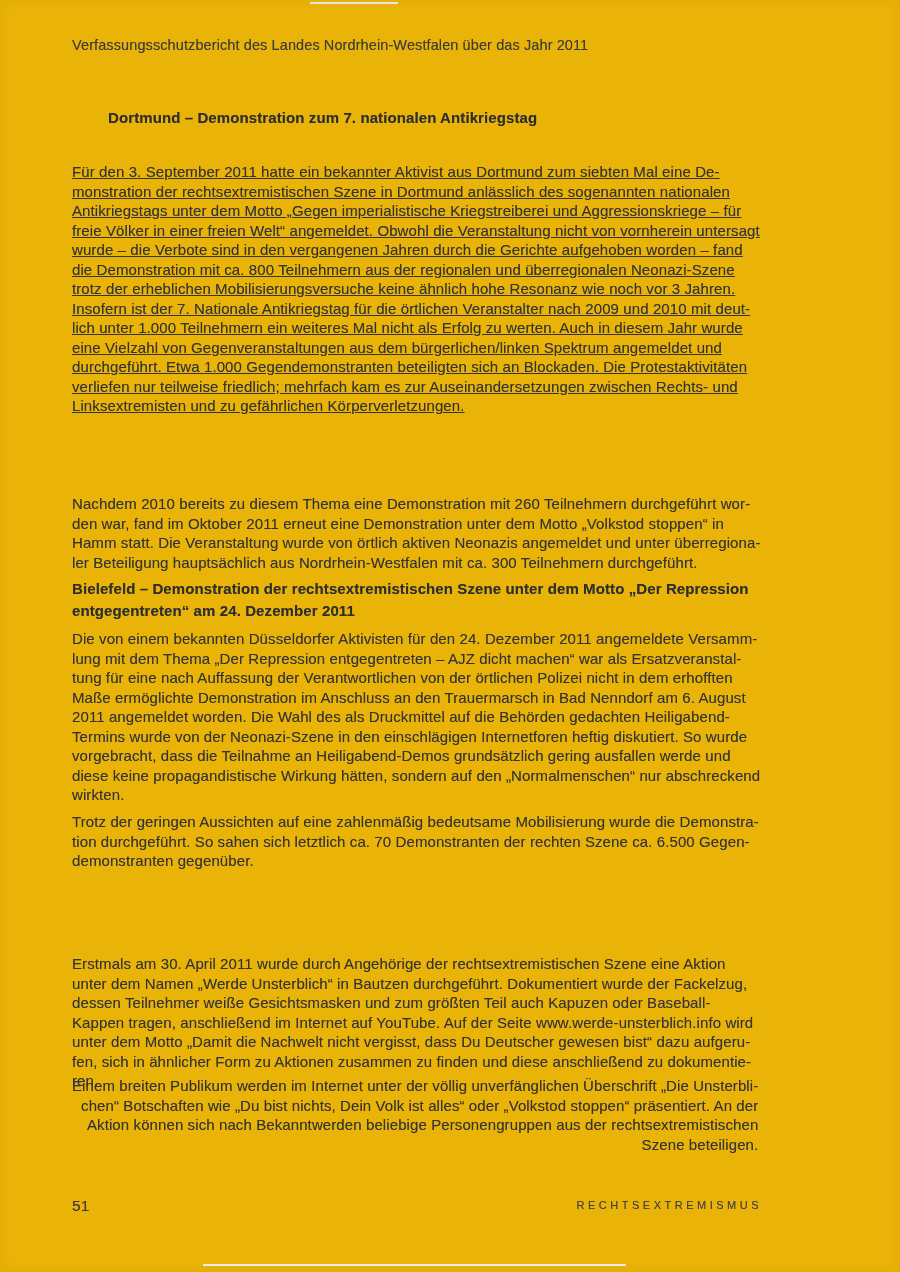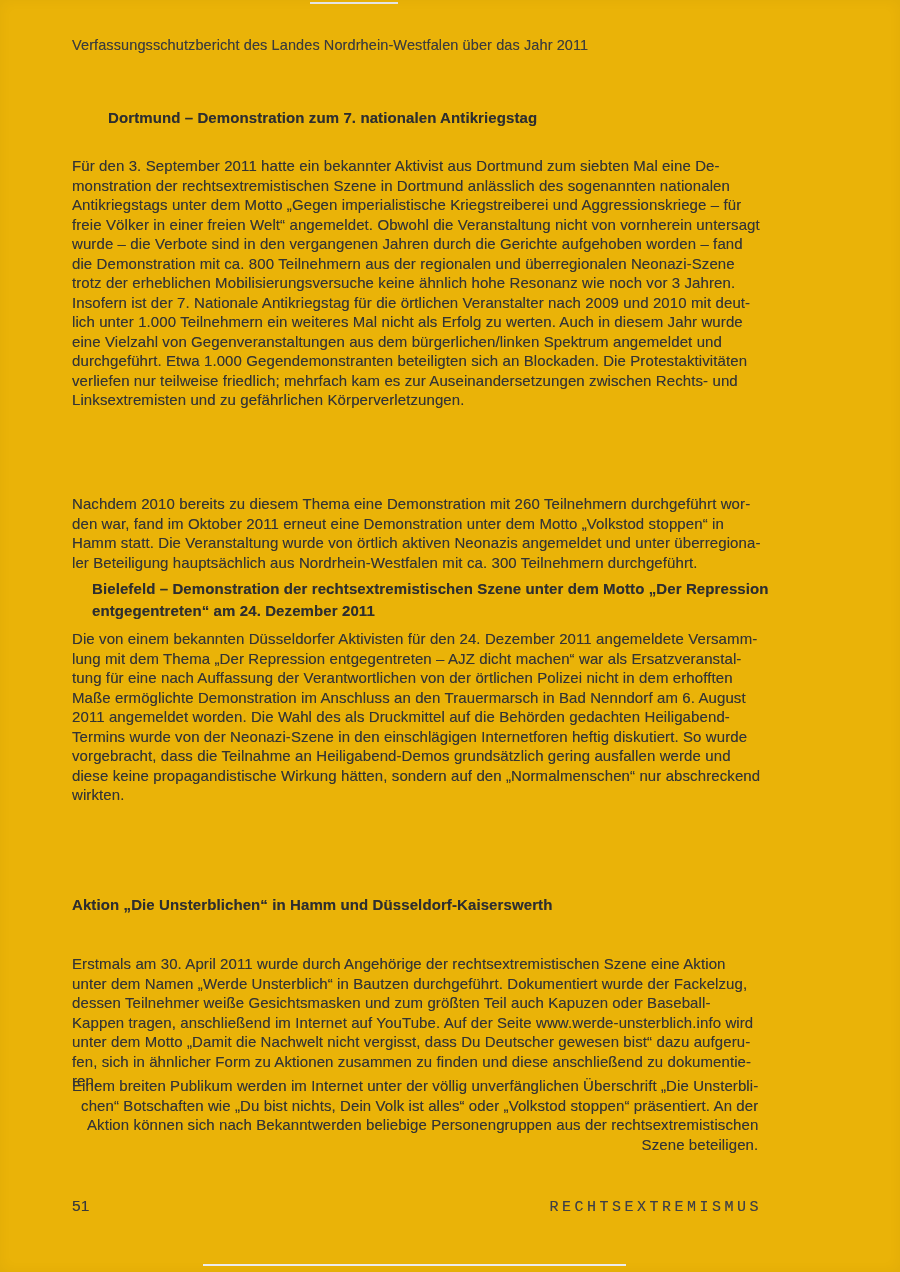--- a/index.html
+++ b/index.html
@@ -32,40 +32,40 @@
     top: 36px;
     font-size: 14.5px;
     color: #3c3c3c;
   }
   .heading {
     font-weight: bold;
     line-height: 21.5px;
     color: #2e2e2e;
   }
   .h1 { top: 107px; margin-left: 36px; }
-  .p1 { top: 156px; }
+  .p1 { top: 162px; text-decoration: underline; }
   .h2 { top: 414px; }
   .p2 { top: 494px; }
-  .h3 { top: 578px; margin-left: 20px; }
+  .h3 { top: 578px; }
   .p3a { top: 629px; }
   .p3b { top: 812px; }
   .h4 { top: 894px; }
   .p4a { top: 954px; }
   .p4b { top: 1076px; text-align: right; }
   .footer-page-number {
     top: 1196px;
     font-size: 15.5px;
     color: #3a3a3a;
   }
   .footer-chapter {
     position: absolute;
     top: 1199px;
     right: 138px;
-    font-family: Liberation Mono, monospace;
-    font-size: 15px;
+    font-family: Liberation Sans, sans-serif;
+    font-size: 11px;
     letter-spacing: 3.5px;
     color: #3f3f46;
     text-shadow: 0 0 0.6px rgba(70,70,70,0.5);
   }
   
   .artifact-top-line {
     position: absolute;
     top: 2px;
     left: 310px;
     width: 88px;
@@ -114,22 +114,24 @@
 entgegentreten“ am 24. Dezember 2011</div>
   <div class="block p3a">Die von einem bekannten Düsseldorfer Aktivisten für den 24. Dezember 2011 angemeldete Versamm-
 lung mit dem Thema „Der Repression entgegentreten – AJZ dicht machen“ war als Ersatzveranstal-
 tung für eine nach Auffassung der Verantwortlichen von der örtlichen Polizei nicht in dem erhofften
 Maße ermöglichte Demonstration im Anschluss an den Trauermarsch in Bad Nenndorf am 6. August
 2011 angemeldet worden. Die Wahl des als Druckmittel auf die Behörden gedachten Heiligabend-
 Termins wurde von der Neonazi-Szene in den einschlägigen Internetforen heftig diskutiert. So wurde
 vorgebracht, dass die Teilnahme an Heiligabend-Demos grundsätzlich gering ausfallen werde und
 diese keine propagandistische Wirkung hätten, sondern auf den „Normalmenschen“ nur abschreckend
 wirkten.</div>
+  <div class="block p3b">Trotz der geringen Aussichten auf eine zahlenmäßig bedeutsame Mobilisierung wurde die Demonstra-
+tion durchgeführt. So sahen sich letztlich ca. 70 Demonstranten der rechten Szene ca. 6.500 Gegen-
+demonstranten gegenüber.</div>
 
-  <div class="block heading h4">Aktion „Die Unsterblichen“ in Hamm und Düsseldorf-Kaiserswerth</div>
   <div class="block p4a">Erstmals am 30. April 2011 wurde durch Angehörige der rechtsextremistischen Szene eine Aktion
 unter dem Namen „Werde Unsterblich“ in Bautzen durchgeführt. Dokumentiert wurde der Fackelzug,
 dessen Teilnehmer weiße Gesichtsmasken und zum größten Teil auch Kapuzen oder Baseball-
 Kappen tragen, anschließend im Internet auf YouTube. Auf der Seite www.werde-unsterblich.info wird
 unter dem Motto „Damit die Nachwelt nicht vergisst, dass Du Deutscher gewesen bist“ dazu aufgeru-
 fen, sich in ähnlicher Form zu Aktionen zusammen zu finden und diese anschließend zu dokumentie-
 ren.</div>
   <div class="block p4b">Einem breiten Publikum werden im Internet unter der völlig unverfänglichen Überschrift „Die Unsterbli-
 chen“ Botschaften wie „Du bist nichts, Dein Volk ist alles“ oder „Volkstod stoppen“ präsentiert. An der
 Aktion können sich nach Bekanntwerden beliebige Personengruppen aus der rechtsextremistischen

